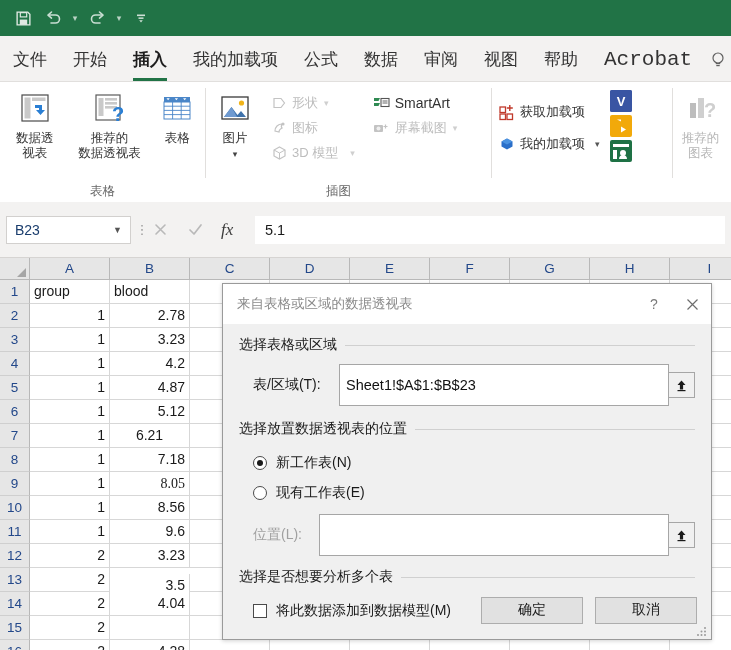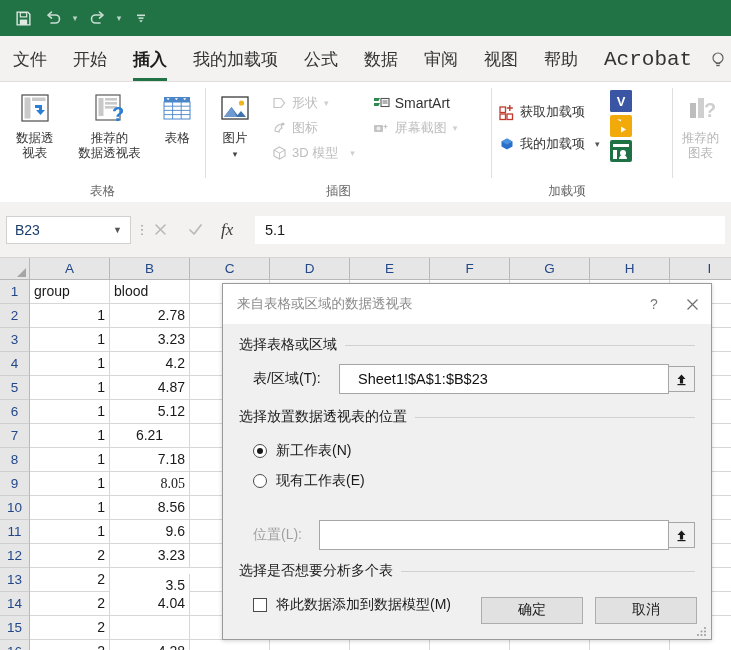--- a/index.html
+++ b/index.html
@@ -164,22 +164,22 @@
   .dlg-body { padding: 12px 16px 0 16px; }
 
   .sect-hdr { display: flex; align-items: center; margin-bottom: 10px; }
   .sect-hdr .st { font-size: 14px; color: #1a1a1a; white-space: nowrap; }
   .sect-hdr .rule { flex: 1; height: 1px; background: #d0d0d0; margin-left: 8px; }
 
   .field-row { display: flex; align-items: center; margin-left: 14px; margin-bottom: 14px; }
   .field-row .flab { font-size: 14px; color: #1a1a1a; width: 86px; }
   .field-row .flab.dis { color: #a0a0a0; }
   .fin {
-    flex: 1; height: 30px; background: #ffffff; border: 1px solid #a6a6a6;
-    display: flex; align-items: center; padding-left: 18px; font-size: 14.5px; color: #111;
+    flex: 1; height: 42px; background: #ffffff; border: 1px solid #a6a6a6;
+    display: flex; align-items: center; padding-left: 6px; font-size: 14.5px; color: #111;
   }
   .rngbtn {
     width: 26px; height: 26px; border: 1px solid #a6a6a6; border-left: 0; background: #f0f0f0;
     display: flex; align-items: center; justify-content: center;
   }
 
   .opt-row { display: flex; align-items: center; margin-left: 14px; height: 30px; }
   .radio {
     width: 14px; height: 14px; border-radius: 50%; border: 1px solid #4a4a4a; background: #fff;
     position: relative; margin-right: 9px; flex: none;
@@ -432,21 +432,20 @@
             <svg width="22" height="22" viewBox="0 0 22 22">
                 <rect width="22" height="22" rx="2" fill="#1e7145"></rect>
                 <rect x="3" y="4" width="16" height="3" fill="#ffffff"></rect>
                 <circle cx="13" cy="13" r="3" fill="#ffffff"></circle>
                 <path d="M9 19c0-2.5 1.8-4 4-4s4 1.5 4 4z" fill="#ffffff"></path>
                 <rect x="3" y="10" width="4" height="9" fill="#ffffff"></rect>
               </svg>
           </div>
         </div>
       </div>
-      <div class="rgroup-label" style="margin-left:-30px">加载项</div>
     </div>
     <div class="rgroup-sep"></div>
 
     <div class="rgroup" style="width:55px">
       <div class="rgroup-items">
         <div class="big-btn" style="width:55px">
           <div class="ico">
             <svg width="34" height="32" viewBox="0 0 34 32">
               <rect x="6" y="10" width="6" height="15" fill="#bdbdbd"></rect>
               <rect x="14" y="5" width="6" height="20" fill="#cfcfcf"></rect>
@@ -735,21 +734,21 @@
 
       <div class="opt-row">
         <span class="radio on"></span>
         <span class="opt-lab">新工作表(N)</span>
       </div>
       <div class="opt-row">
         <span class="radio"></span>
         <span class="opt-lab">现有工作表(E)</span>
       </div>
 
-      <div class="field-row" style="margin-top:24px;margin-bottom:12px">
+      <div class="field-row" style="margin-top:6px;margin-bottom:12px">
         <span class="flab dis" style="width:66px">位置(L):</span>
         <span class="fin">
           <span></span>
         </span>
         <span class="rngbtn">
           <svg width="15" height="15" viewBox="0 0 15 15">
               <path d="M7.5 2.5l4 4.5h-2.4v4.5H5.9V7H3.5z" fill="#1a1a1a"></path>
               <rect x="3.5" y="12" width="8" height="1.2" fill="#1a1a1a"></rect>
             </svg>
         </span>

